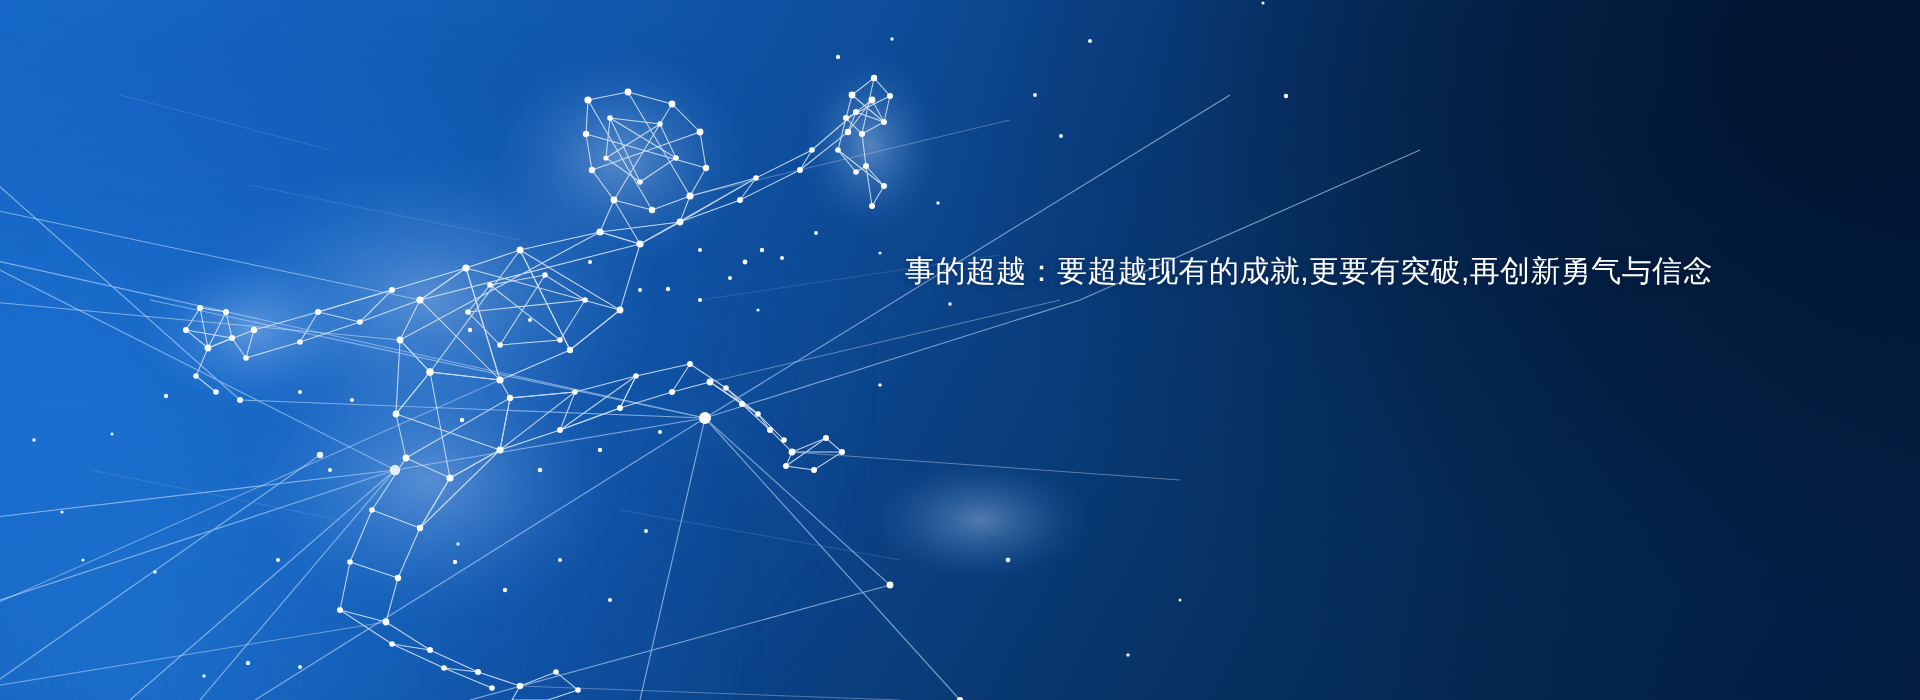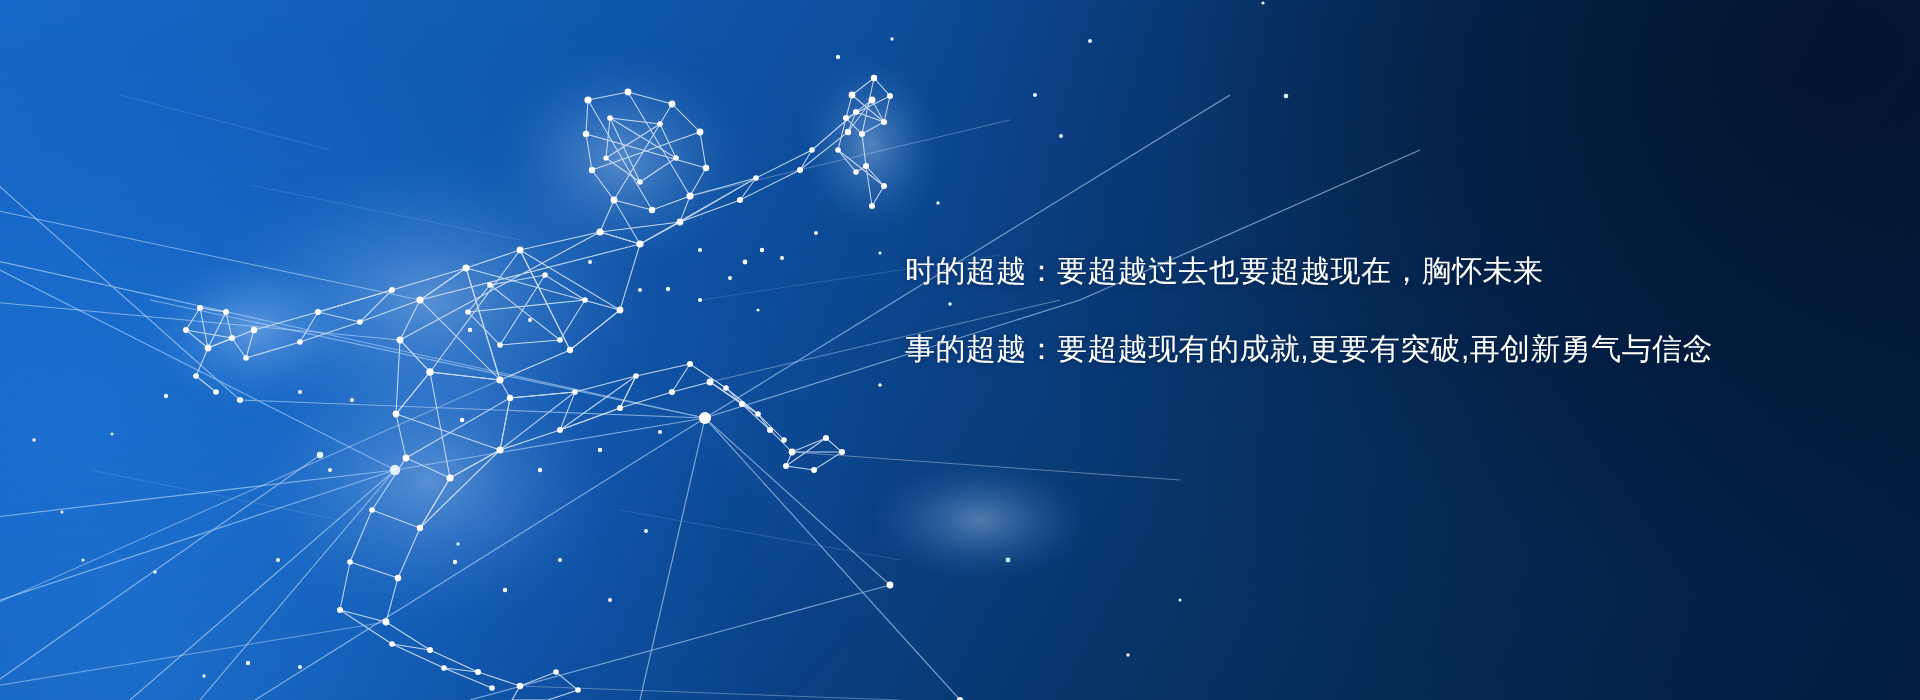--- a/index.html
+++ b/index.html
@@ -393,17 +393,16 @@
       <circle cx="455" cy="562" r="2.2"></circle>
         <circle cx="505" cy="590" r="2.2"></circle>
       <circle cx="560" cy="560" r="2.0"></circle>
         <circle cx="610" cy="600" r="2.0"></circle>
       <circle cx="330" cy="470" r="2.0"></circle>
         <circle cx="278" cy="560" r="2.0"></circle>
     </g>
   </svg>
 
   <div class="copy">
-    <div class="copy-line">时的超越：要超越过去也要超越现在，胸怀未来</div>
     <div class="copy-line">事的超越：要超越现有的成就,更要有突破,再创新勇气与信念</div>
   </div>
 
 </div>
 
 </body></html>

